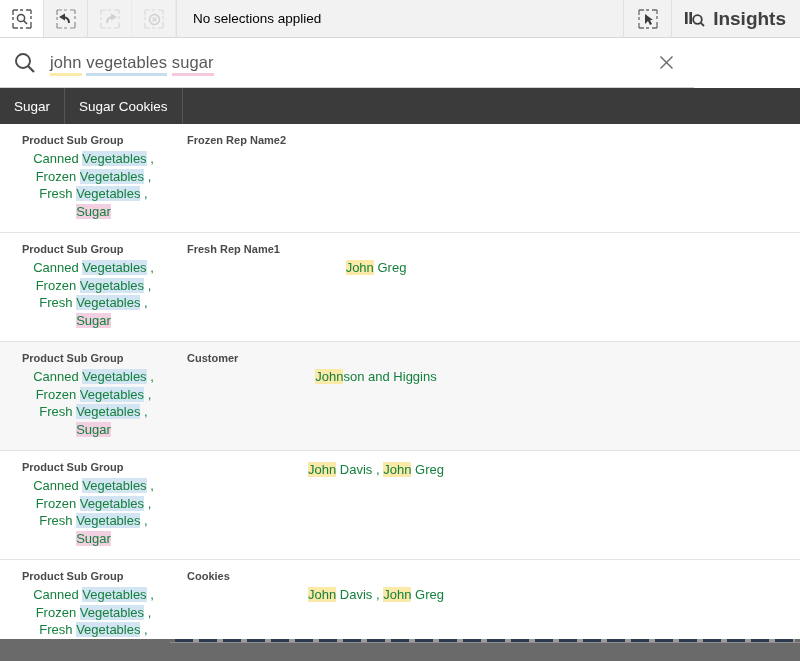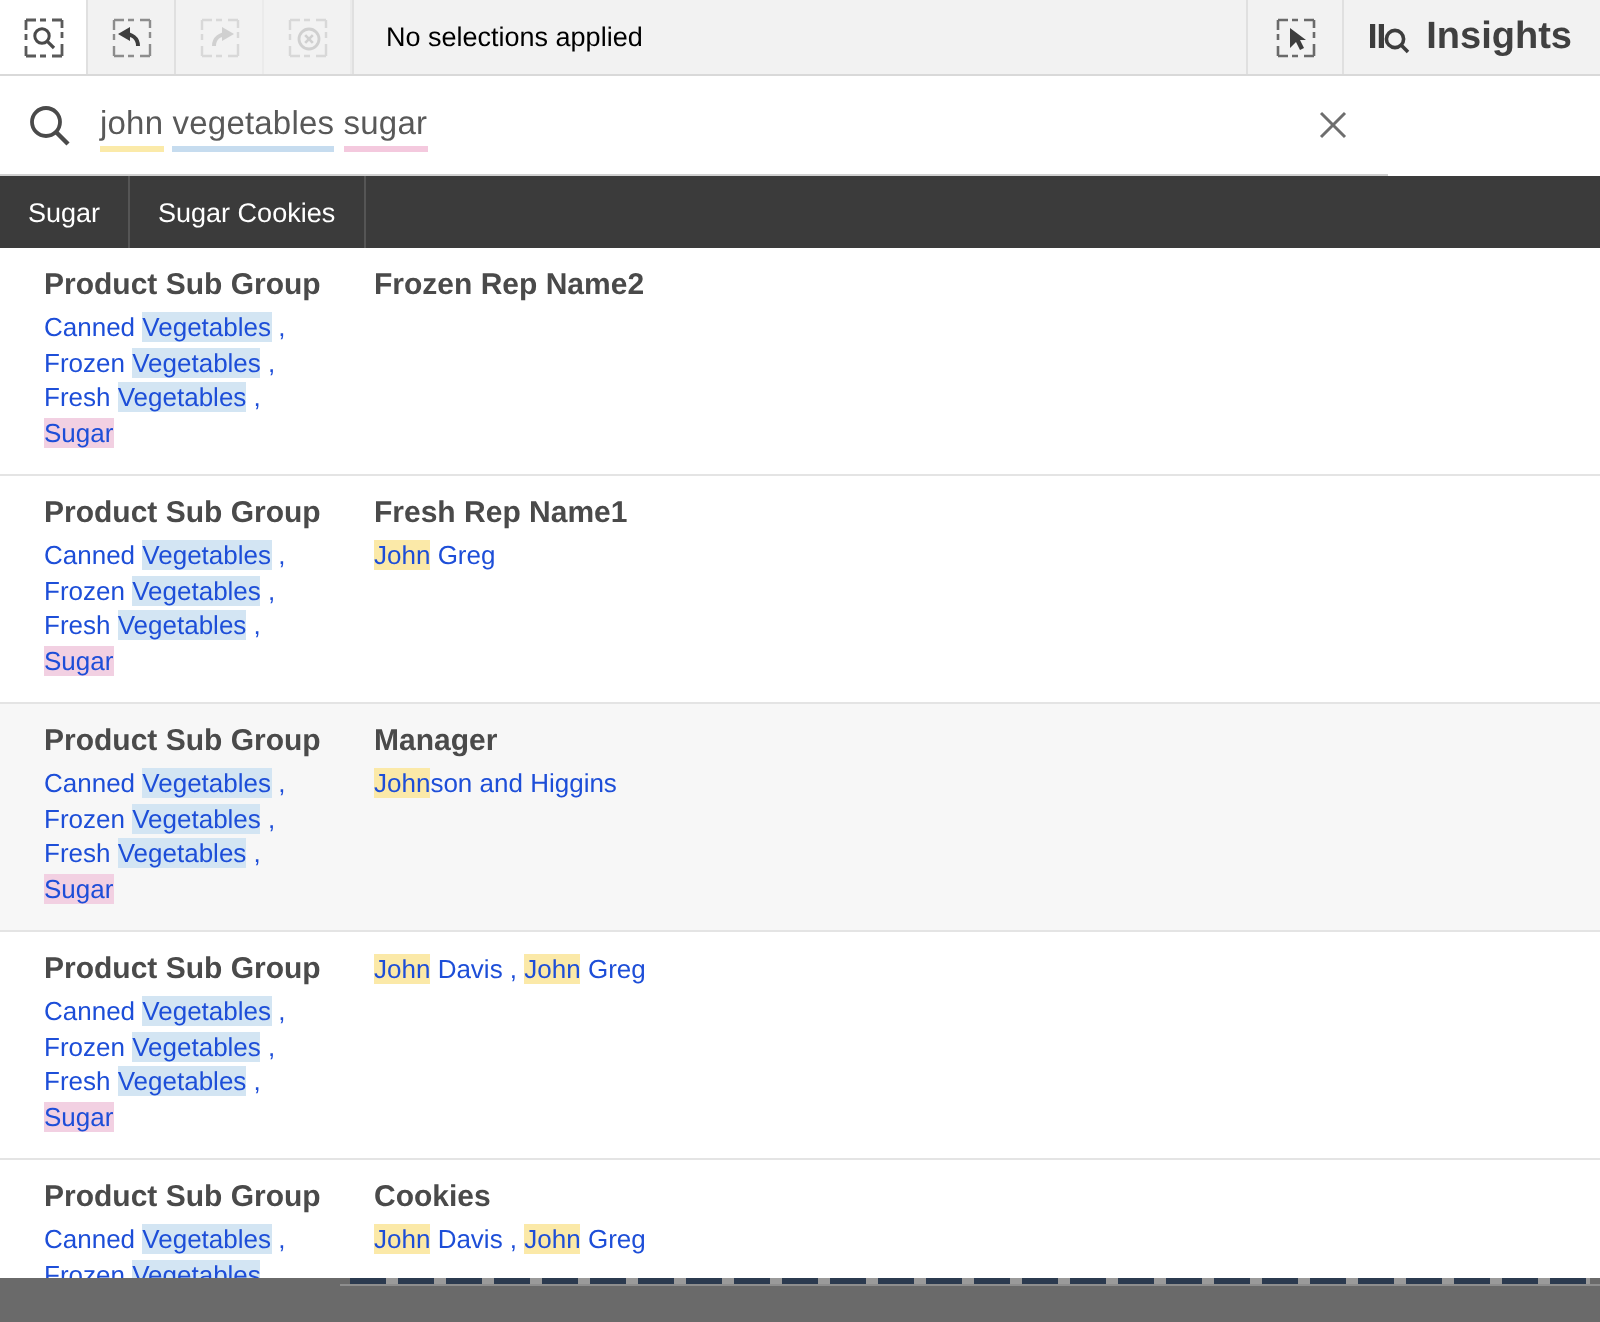--- a/index.html
+++ b/index.html
@@ -89,26 +89,27 @@
     display: flex;
     padding: 10px 0 12px 0;
     border-bottom: 1px solid #e4e4e4;
     background: #ffffff;
   }
   .result-row.alt { background: #f7f7f7; }
   .col { padding-left: 22px; }
   .col-a { width: 165px; }
   .col-b { width: 400px; }
   .grp-title {
-    font-size: 15px; font-weight: bold; color: #4a4a4a;
+    font-size: 11px; font-weight: bold; color: #4a4a4a;
     margin-bottom: 4px;
   }
   .grp-line {
-    font-size: 13px; color: #1d4ed8; line-height: 17.5px;
+    font-size: 13px; color: #15803d; line-height: 17.5px;
     white-space: nowrap;
+    text-align: center;
   }
   .hl-blue { background: #d3e5f3; }
   .hl-pink { background: #f2d0e2; }
   .hl-yel  { background: #fbe9a8; }
 
   
   .bottom-strip {
     position: absolute; left: 0; bottom: 0;
     width: 800px; height: 22px;
     background: #6a6a6a;
@@ -251,21 +252,21 @@
       </div>
       <div class="result-row alt">
         <div class="col col-a">
           <div class="grp-title">Product Sub Group</div>
           <div class="grp-line"><span>Canned </span><span class="hl-blue">Vegetables</span><span> ,</span></div>
           <div class="grp-line"><span>Frozen </span><span class="hl-blue">Vegetables</span><span> ,</span></div>
           <div class="grp-line"><span>Fresh </span><span class="hl-blue">Vegetables</span><span> ,</span></div>
           <div class="grp-line"><span class="hl-pink">Sugar</span></div>
         </div>
         <div class="col col-b">
-          <div class="grp-title">Manager</div>
+          <div class="grp-title">Customer</div>
           <div class="grp-line"><span class="hl-yel">John</span><span>son and Higgins</span></div>
         </div>
       </div>
       <div class="result-row">
         <div class="col col-a">
           <div class="grp-title">Product Sub Group</div>
           <div class="grp-line"><span>Canned </span><span class="hl-blue">Vegetables</span><span> ,</span></div>
           <div class="grp-line"><span>Frozen </span><span class="hl-blue">Vegetables</span><span> ,</span></div>
           <div class="grp-line"><span>Fresh </span><span class="hl-blue">Vegetables</span><span> ,</span></div>
           <div class="grp-line"><span class="hl-pink">Sugar</span></div>

